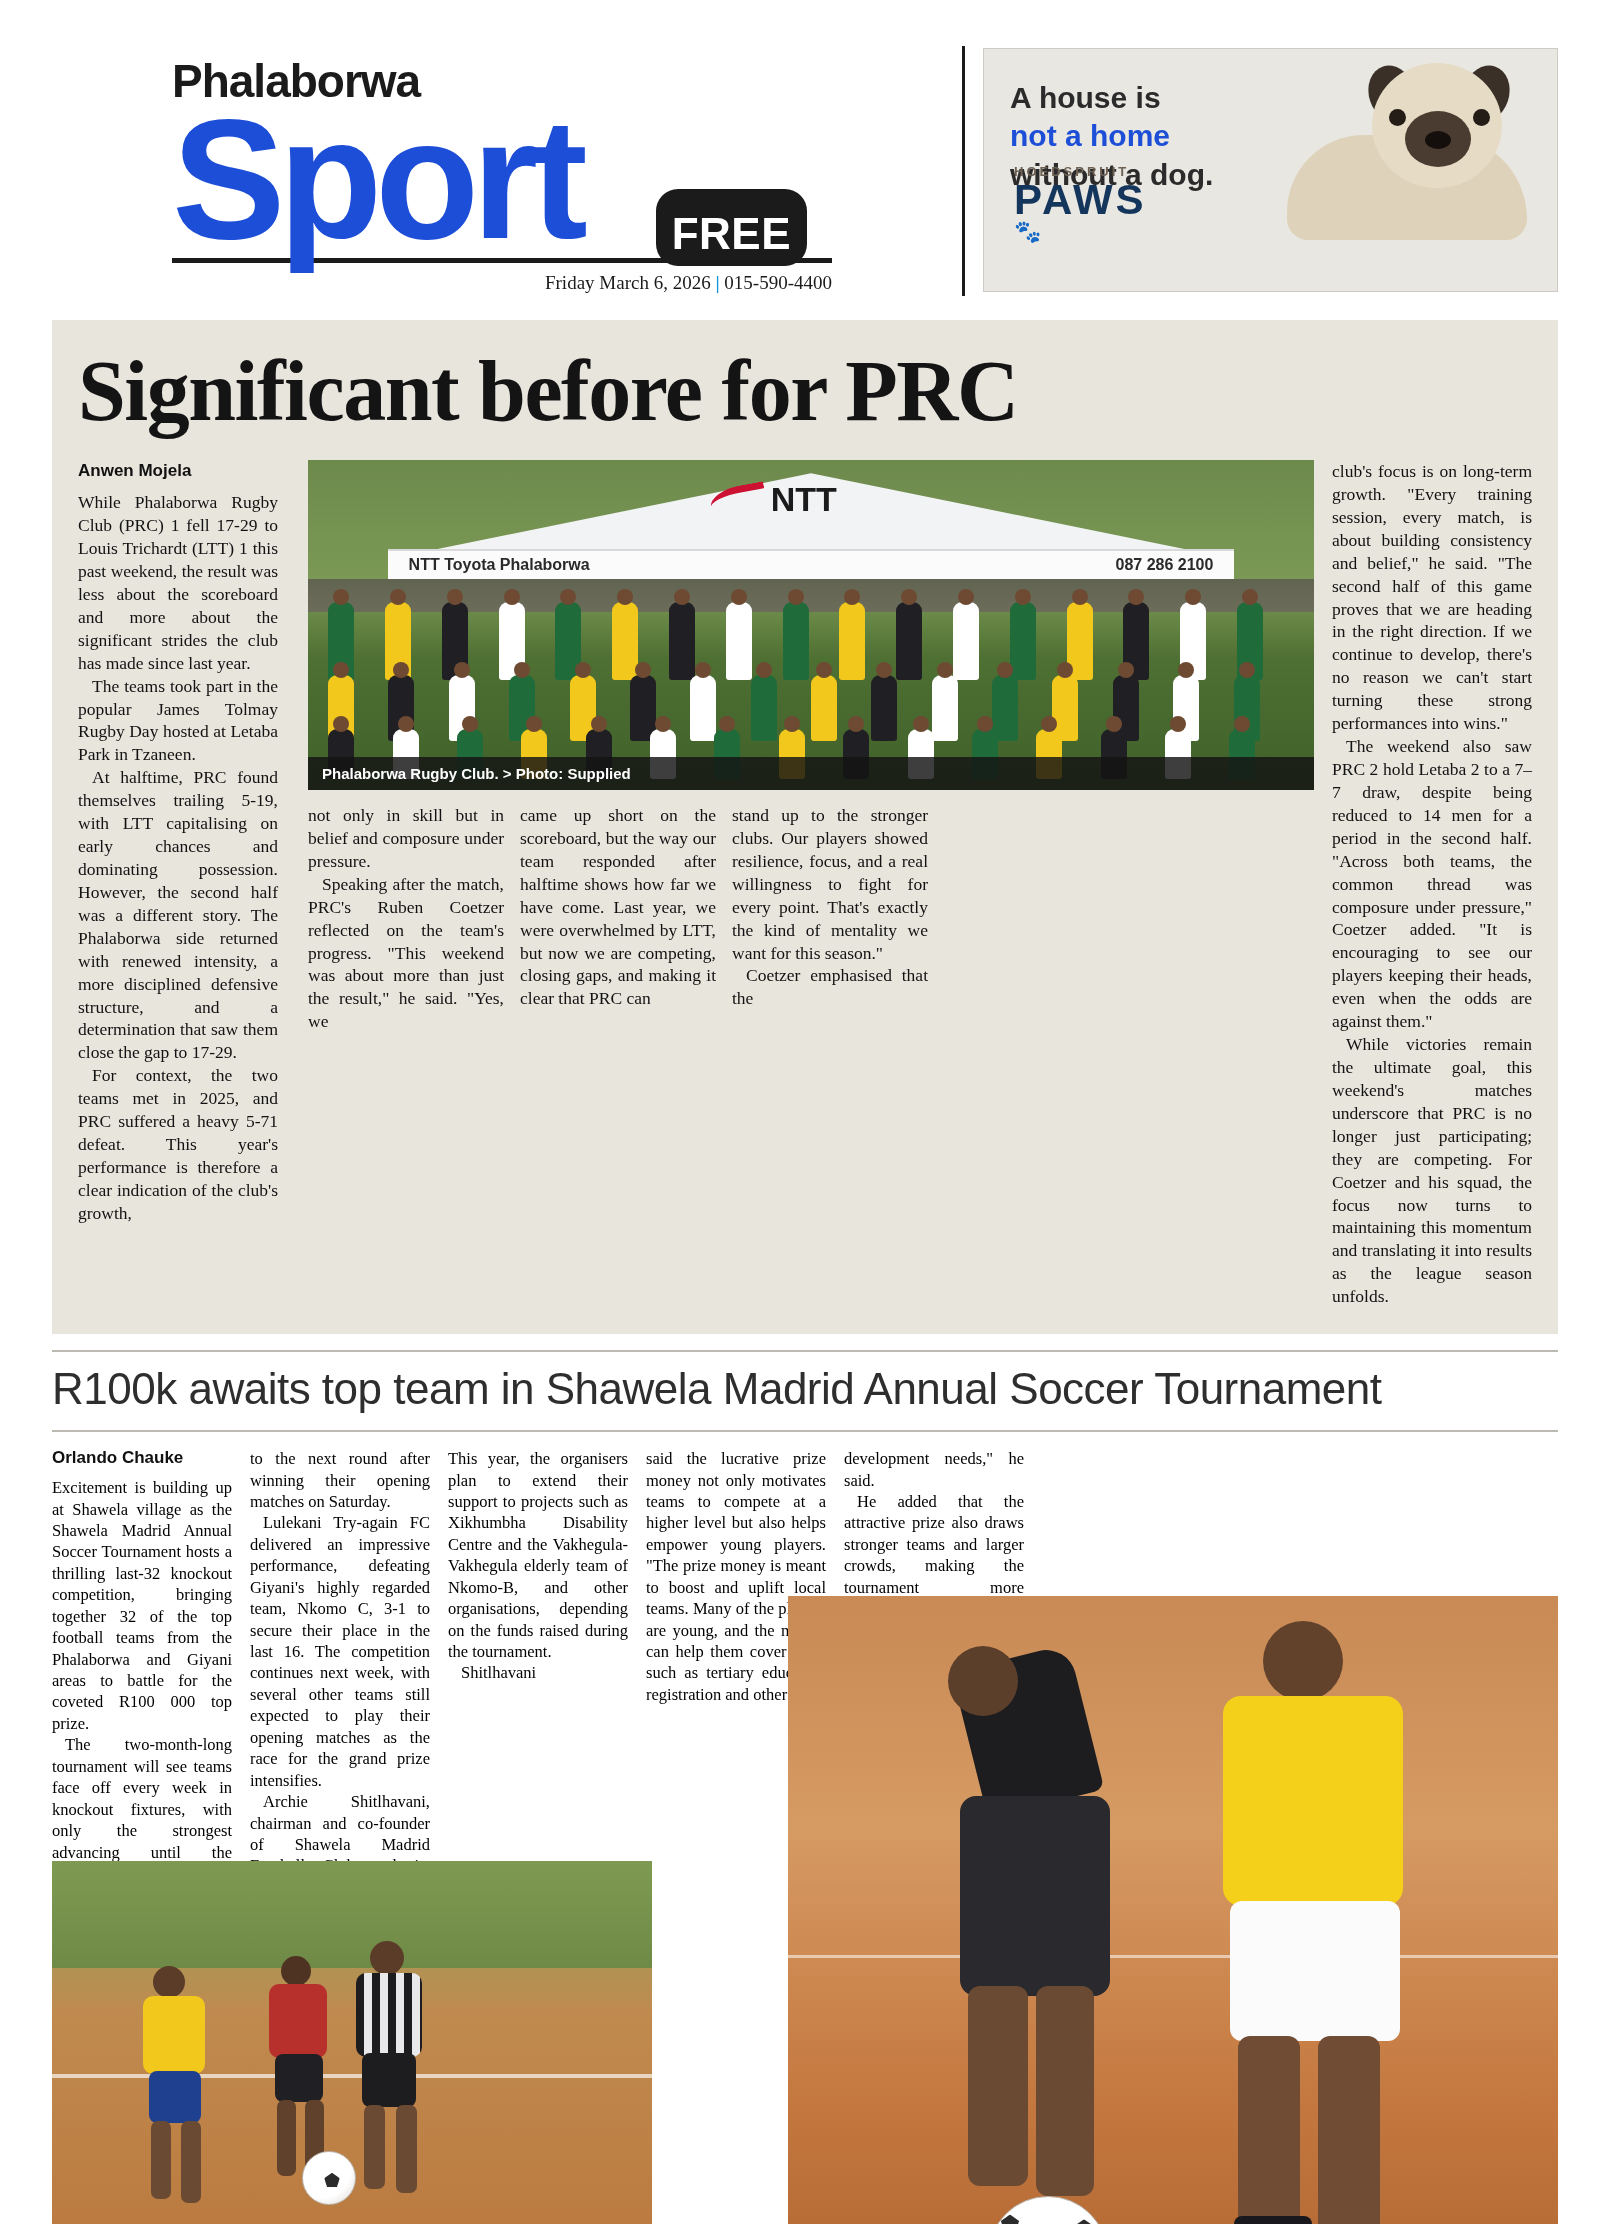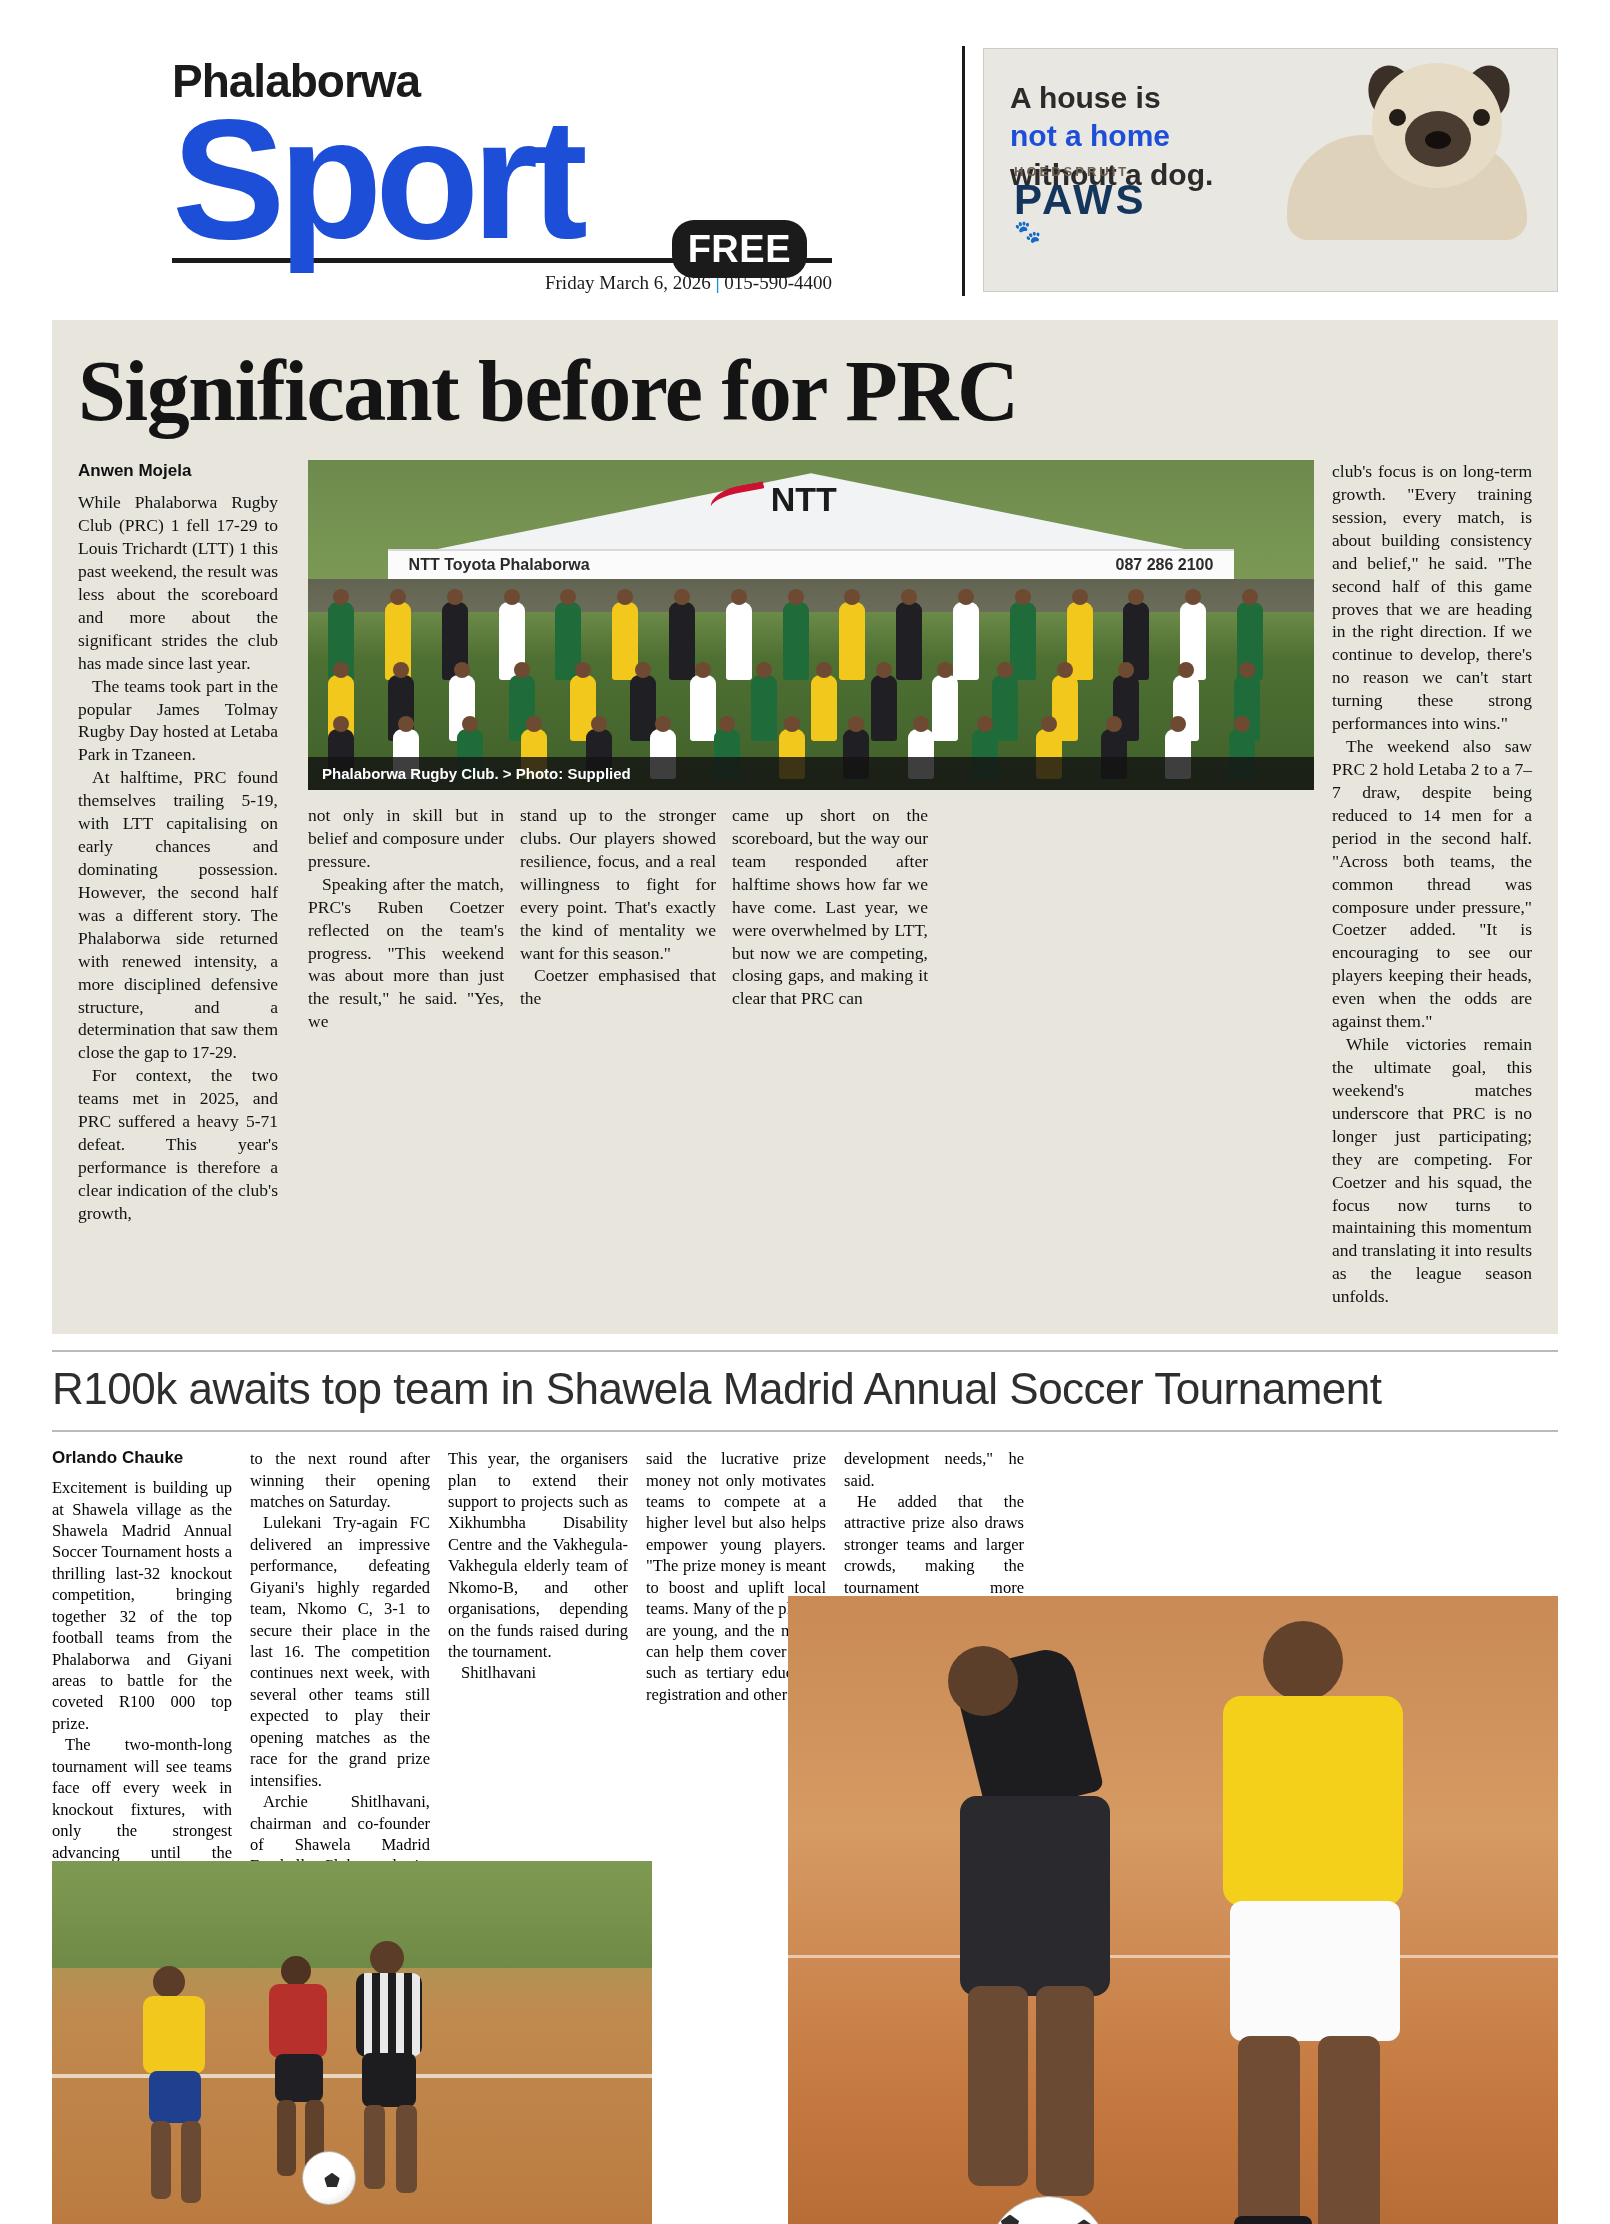--- a/index.html
+++ b/index.html
@@ -60,27 +60,27 @@
     font-size: 19px;
     color: #1b1b1b;
     margin-top: 9px;
     text-align: right;
     width: 660px;
   }
   .mh-meta .sep { color: #1296d8; font-weight: bold; }
   .mh-free {
     position: absolute;
     right: 145px;
-    bottom: 28px;
+    bottom: 40px;
     background: #1b1b1b;
     color: #ffffff;
     font-family: "Liberation Sans", sans-serif;
     font-weight: bold;
-    font-size: 38px;
-    padding: 8px 16px 7px 16px;
+    font-size: 44px;
+    padding: 20px 16px 7px 16px;
     border-radius: 22px;
     letter-spacing: 0.5px;
   }
   .mh-divider {
     width: 3px;
     background: #1b1b1b;
     margin: 10px 18px 10px 10px;
   }
 
   
@@ -505,25 +505,25 @@
           </div>
           <div class="photo-caption">Phalaborwa Rugby Club. &gt; Photo: Supplied</div>
         </div>
 
         <div class="lead-body" style="margin-top:14px; gap:16px;">
           <div class="col" style="width:196px">
             <p class="first">not only in skill but in belief and composure under pressure.</p>
             <p>Speaking after the match, PRC's Ruben Coetzer reflected on the team's progress. "This weekend was about more than just the result," he said. "Yes, we</p>
           </div>
           <div class="col" style="width:196px">
+            <p class="first">came up short on the scoreboard, but the way our team responded after halftime shows how far we have come. Last year, we were overwhelmed by LTT, but now we are competing, closing gaps, and making it clear that PRC can</p>
+          </div>
+          <div class="col" style="width:196px">
             <p class="first">stand up to the stronger clubs. Our players showed resilience, focus, and a real willingness to fight for every point. That's exactly the kind of mentality we want for this season."</p>
             <p>Coetzer emphasised that the</p>
-          </div>
-          <div class="col" style="width:196px">
-            <p class="first">came up short on the scoreboard, but the way our team responded after halftime shows how far we have come. Last year, we were overwhelmed by LTT, but now we are competing, closing gaps, and making it clear that PRC can</p>
           </div>
         </div>
       </div>
 
       <div class="lead-col-last col">
         <p class="first">club's focus is on long-term growth. "Every training session, every match, is about building consistency and belief," he said. "The second half of this game proves that we are heading in the right direction. If we continue to develop, there's no reason we can't start turning these strong performances into wins."</p>
         <p>The weekend also saw PRC 2 hold Letaba 2 to a 7–7 draw, despite being reduced to 14 men for a period in the second half. "Across both teams, the common thread was composure under pressure," Coetzer added. "It is encouraging to see our players keeping their heads, even when the odds are against them."</p>
         <p>While victories remain the ultimate goal, this weekend's matches underscore that PRC is no longer just participating; they are competing. For Coetzer and his squad, the focus now turns to maintaining this momentum and translating it into results as the league season unfolds.</p>
       </div>
     </div>

